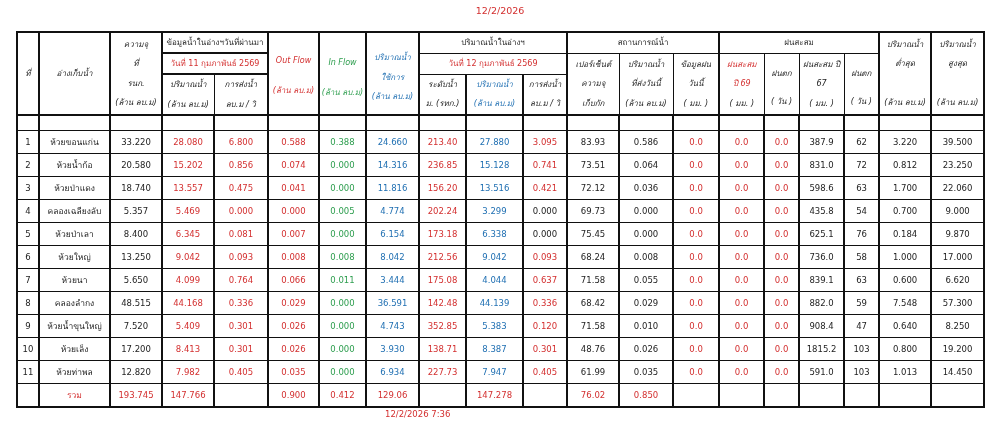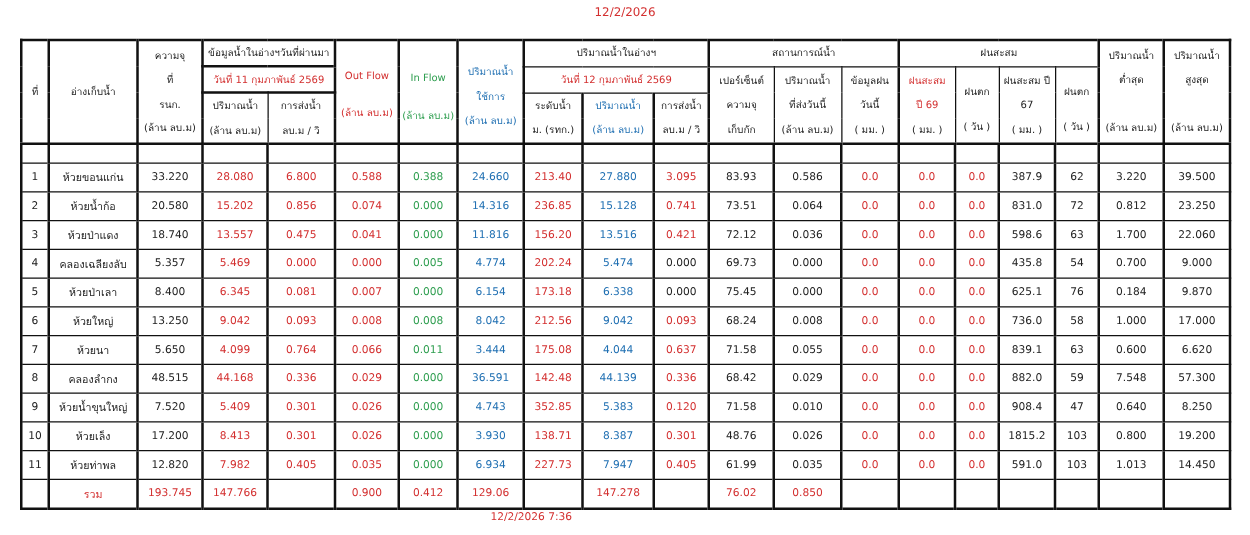--- a/index.html
+++ b/index.html
@@ -1,38 +1,38 @@
 <!DOCTYPE html>
 <html><head>
 <meta charset="utf-8">
 <style>
   html, body { margin:0; padding:0; background:#ffffff; }
   body { width:1000px; height:428px; position:relative; overflow:hidden;
          font-family:"DejaVu Sans", sans-serif; font-size:8.5px; color:#222; }
   .date-top { position:absolute; top:5px; left:0; width:1000px; text-align:center;
               color:#d32f2f; font-size:9.5px; }
-  .date-bottom { position:absolute; top:409px; left:385px; width:80px; text-align:center;
+  .date-bottom { position:absolute; top:409px; left:385px; width:80px; 
                  color:#d32f2f; font-size:8.5px; }
   table.main { position:absolute; top:31px; left:16px; border-collapse:collapse;
                table-layout:fixed; width:967px; }
   table.main td, table.main th { border:1px solid #111; padding:0; text-align:center;
                vertical-align:middle; font-weight:normal; overflow:hidden; white-space:nowrap; }
   table.main { border:2px solid #111; }
   th { font-size:8px; line-height:19px; color:#222; }
   th .ln { display:block; height:19.5px; line-height:19.5px; }
   .red { color:#d32f2f; }
   .green { color:#2e9e4f; }
   .blue { color:#1f6fb2; }
   .blk { color:#222; }
   .bold { font-weight:bold; }
   tr.data td { height:22px; font-size:8.5px; }
   tr.spacer td { height:14px; }
   td.name { text-align:left; padding-left:2px;border-radius:10px; }
   .thick-r { border-right:2px solid #111 !important; }
-  .thick-b { border-bottom:2px solid #111 !important; }
+  .thick-b { border-bottom:2px solid #111 !important;font-style:italic; }
 </style>
 </head>
 <body>
 
 <div class="date-top">12/2/2026</div>
 
 <table class="main">
   <colgroup>
     <col style="width:22px">
       <col style="width:71px">
@@ -254,21 +254,21 @@
       <tr class="data">
         <td class="blk thick-r">4</td>
         <td class="blk name thick-r">คลองเฉลียงลับ</td>
         <td class="blk thick-r">5.357</td>
         <td class="red thick-r">5.469</td>
         <td class="red thick-r">0.000</td>
         <td class="red thick-r">0.000</td>
         <td class="green thick-r">0.005</td>
         <td class="blue thick-r">4.774</td>
         <td class="red thick-r">202.24</td>
-        <td class="blue thick-r">5.474</td>
+        <td class="blue thick-r">3.299</td>
         <td class="blk thick-r">0.000</td>
         <td class="blk thick-r">69.73</td>
         <td class="blk thick-r">0.000</td>
         <td class="red thick-r">0.0</td>
         <td class="red thick-r">0.0</td>
         <td class="red thick-r">0.0</td>
         <td class="blk thick-r">435.8</td>
         <td class="blk thick-r">54</td>
         <td class="blk thick-r">0.700</td>
         <td class="blk">9.000</td>

